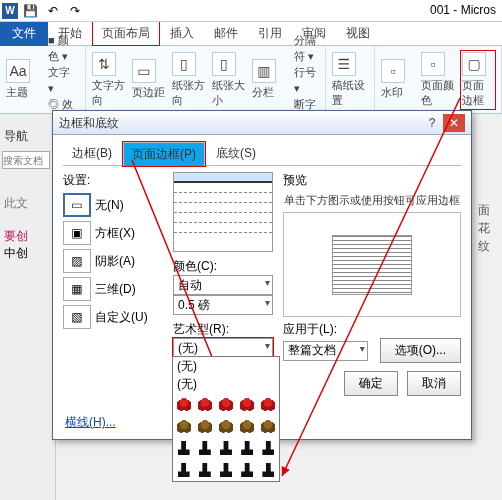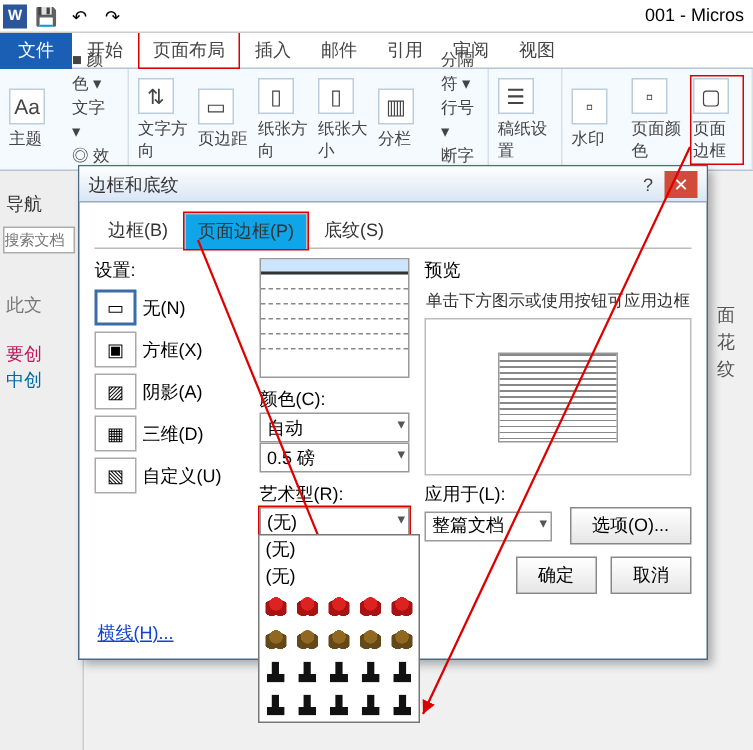--- a/index.html
+++ b/index.html
@@ -157,21 +157,21 @@
   </div>
 </div>
 
 <div class="left-pane">
   <div class="nav-title">导航</div>
   <input class="nav-search" placeholder="搜索文档" style="">
   <div style="height:20px"></div>
   <div style="padding:4px;color:#777">此文</div>
   <div style="height:12px"></div>
   <div style="padding:0 4px;color:#be185d">要创</div>
-  <div style="padding:0 4px;color:#0369a1">中创</div>
+  <div style="padding:0 4px;color:#000000">中创</div>
 </div>
 <div class="side-text" style="left:478px;">面花纹</div>
 
 <div class="dlg">
   <div class="dlg-title">
     <span>边框和底纹</span>
     <span class="dlg-close">
       <span>?</span>
       <span class="x">✕</span>
     </span>

